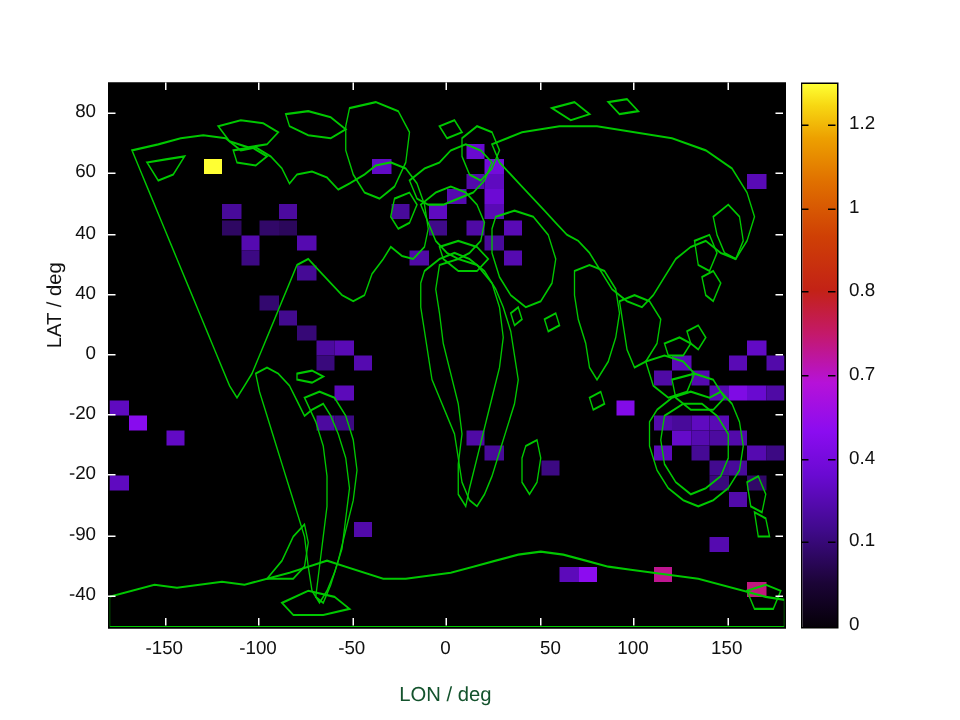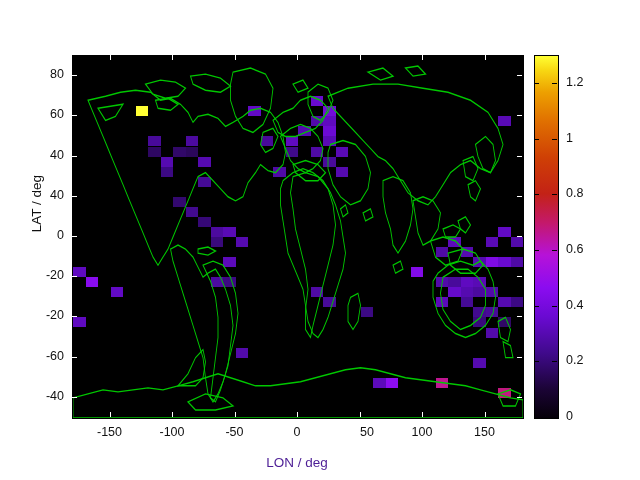--- a/index.html
+++ b/index.html
@@ -86,21 +86,21 @@
     transform-origin: center center;
     color: #111111;
   }
   #xlabel {
     position: absolute;
     left: 72px;
     top: 455px;
     width: 450px;
     text-align: center;
     font-size: 13.5px;
-    color: #4c1d95;
+    color: #14532d;
   }
   
   #colorbar-axes {
     position: absolute;
     left: 534px;
     top: 55px;
     width: 23px;
     height: 362px;
     border: 1px solid #000000;
     box-sizing: content-box;
@@ -295,21 +295,21 @@
       <div class="tick-mark" style="left: 517px; top: 195.778px; width: 5px; height: 1px; background: rgb(255, 255, 255);"></div>
       <div class="tick-label ytick" style="left: 4px; top: 228px;">0</div>
       <div class="tick-mark" style="left: 72px; top: 236px; width: 5px; height: 1px; background: rgb(255, 255, 255);"></div>
       <div class="tick-mark" style="left: 517px; top: 236px; width: 5px; height: 1px; background: rgb(255, 255, 255);"></div>
       <div class="tick-label ytick" style="left: 4px; top: 268.222px; text-align: right;">-20</div>
       <div class="tick-mark" style="left: 72px; top: 276.222px; width: 5px; height: 1px; background: rgb(255, 255, 255);"></div>
       <div class="tick-mark" style="left: 517px; top: 276.222px; width: 5px; height: 1px; background: rgb(255, 255, 255);"></div>
       <div class="tick-label ytick" style="left: 4px; top: 308.444px;">-20</div>
       <div class="tick-mark" style="left: 72px; top: 316.444px; width: 5px; height: 1px; background: rgb(255, 255, 255);"></div>
       <div class="tick-mark" style="left: 517px; top: 316.444px; width: 5px; height: 1px; background: rgb(255, 255, 255);"></div>
-      <div class="tick-label ytick" style="left: 4px; top: 348.667px;">-60</div>
+      <div class="tick-label ytick" style="left: 4px; top: 348.667px;">-90</div>
       <div class="tick-mark" style="left: 72px; top: 356.667px; width: 5px; height: 1px; background: rgb(255, 255, 255);"></div>
       <div class="tick-mark" style="left: 517px; top: 356.667px; width: 5px; height: 1px; background: rgb(255, 255, 255);"></div>
       <div class="tick-label ytick" style="left: 4px; top: 388.889px;">-40</div>
       <div class="tick-mark" style="left: 72px; top: 396.889px; width: 5px; height: 1px; background: rgb(255, 255, 255);"></div>
       <div class="tick-mark" style="left: 517px; top: 396.889px; width: 5px; height: 1px; background: rgb(255, 255, 255);"></div>
       <div class="tick-label xtick" style="left: 79.5px; top: 425px;">-150</div>
       <div class="tick-mark" style="left: 109.5px; top: 55px; width: 1px; height: 5px; background: rgb(255, 255, 255);"></div>
       <div class="tick-mark" style="left: 109.5px; top: 412px; width: 1px; height: 5px; background: rgb(255, 255, 255);"></div>
       <div class="tick-label xtick" style="left: 142px; top: 425px;">-100</div>
       <div class="tick-mark" style="left: 172px; top: 55px; width: 1px; height: 5px; background: rgb(255, 255, 255);"></div>
@@ -329,27 +329,27 @@
       <div class="tick-label xtick" style="left: 454.5px; top: 425px;">150</div>
       <div class="tick-mark" style="left: 484.5px; top: 55px; width: 1px; height: 5px; background: rgb(255, 255, 255);"></div>
       <div class="tick-mark" style="left: 484.5px; top: 412px; width: 1px; height: 5px; background: rgb(255, 255, 255);"></div>
     </div>
 
   <div id="colorbar-axes">
     <div id="colorbar-gradient" style="background: linear-gradient(to top, rgb(5, 0, 8) 0%, rgb(27, 4, 54) 8%, rgb(64, 10, 140) 18%, rgb(106, 10, 210) 28%, rgb(139, 12, 240) 36%, rgb(182, 18, 216) 45%, rgb(196, 25, 106) 54%, rgb(195, 34, 22) 62%, rgb(207, 64, 5) 72%, rgb(224, 112, 0) 82%, rgb(237, 160, 0) 90%, rgb(247, 215, 18) 96%, rgb(255, 255, 51) 100%);"></div>
   </div>
   <div id="cbtick-container">
       <div class="cbtick-label" style="top: 409px;">0</div>
-      <div class="cbtick-label" style="top: 353.308px;">0.2</div>
+      <div class="cbtick-label" style="top: 353.308px;">0.1</div>
       <div class="cbtick-mark" style="left: 534px; top: 361.308px; width: 5px; background: rgb(0, 0, 0);"></div>
       <div class="cbtick-mark" style="left: 552px; top: 361.308px; width: 5px; background: rgb(0, 0, 0);"></div>
       <div class="cbtick-label" style="top: 297.615px;">0.4</div>
       <div class="cbtick-mark" style="left: 534px; top: 305.615px; width: 5px; background: rgb(0, 0, 0);"></div>
       <div class="cbtick-mark" style="left: 552px; top: 305.615px; width: 5px; background: rgb(0, 0, 0);"></div>
-      <div class="cbtick-label" style="top: 241.923px;">0.6</div>
+      <div class="cbtick-label" style="top: 241.923px;">0.7</div>
       <div class="cbtick-mark" style="left: 534px; top: 249.923px; width: 5px; background: rgb(0, 0, 0);"></div>
       <div class="cbtick-mark" style="left: 552px; top: 249.923px; width: 5px; background: rgb(0, 0, 0);"></div>
       <div class="cbtick-label" style="top: 186.231px;">0.8</div>
       <div class="cbtick-mark" style="left: 534px; top: 194.231px; width: 5px; background: rgb(0, 0, 0);"></div>
       <div class="cbtick-mark" style="left: 552px; top: 194.231px; width: 5px; background: rgb(0, 0, 0);"></div>
       <div class="cbtick-label" style="top: 130.538px;">1</div>
       <div class="cbtick-mark" style="left: 534px; top: 138.538px; width: 5px; background: rgb(0, 0, 0);"></div>
       <div class="cbtick-mark" style="left: 552px; top: 138.538px; width: 5px; background: rgb(0, 0, 0);"></div>
       <div class="cbtick-label" style="top: 74.8462px;">1.2</div>
       <div class="cbtick-mark" style="left: 534px; top: 82.8462px; width: 5px; background: rgb(0, 0, 0);"></div>

